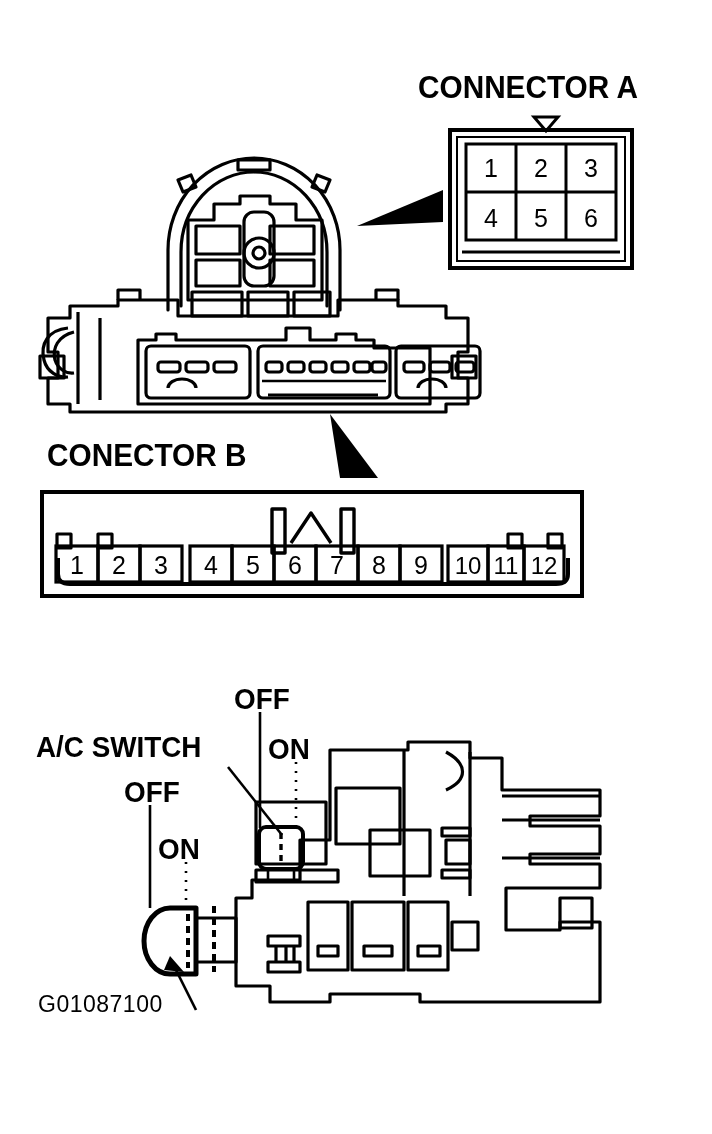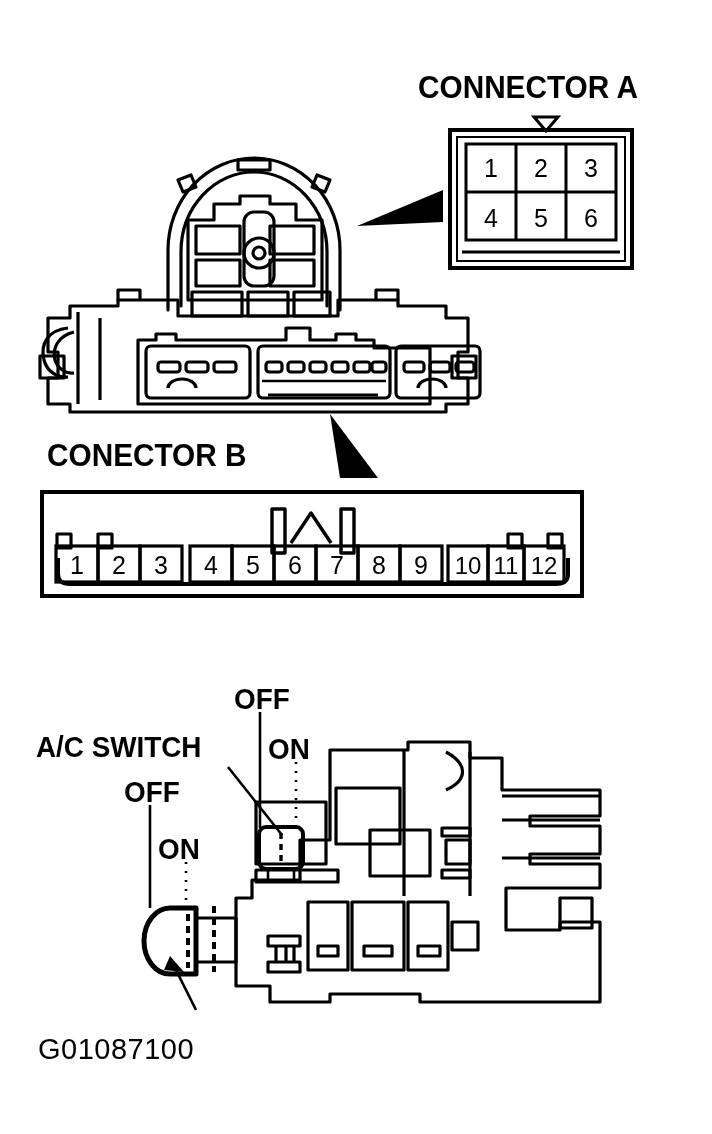--- a/index.html
+++ b/index.html
@@ -22,21 +22,21 @@
     line-height:1;
     letter-spacing:0px;
   }
   #connector-a-title{left:418px;top:72px;font-size:31px;transform:scaleX(0.96);transform-origin:left top;}
   #connector-b-title{left:47px;top:440px;font-size:31px;transform:scaleX(0.96);transform-origin:left top;}
   #ac-switch-label{left:36px;top:733px;font-size:29px;transform:scaleX(0.96);transform-origin:left top;}
   #label-off-top{left:234px;top:685px;font-size:29px;transform:scaleX(0.96);transform-origin:left top;}
   #label-on-top{left:268px;top:735px;font-size:29px;transform:scaleX(0.96);transform-origin:left top;}
   #label-off-bottom{left:124px;top:778px;font-size:29px;transform:scaleX(0.96);transform-origin:left top;}
   #label-on-bottom{left:158px;top:835px;font-size:29px;transform:scaleX(0.96);transform-origin:left top;}
-  #figure-code{left:38px;top:1035px;font-size:29px;font-weight:normal;letter-spacing:0.5px;}
+  #figure-code{left:38px;top:993px;font-size:23px;font-weight:normal;letter-spacing:0.5px;}
 
   
   svg{position:absolute;left:0;top:0;overflow:visible;}
   .ln{fill:none;stroke:#000;}
   .fillblack{fill:#000;stroke:none;}
   .pinnum{
     font-family:"Liberation Sans", sans-serif;
     font-size:25px;font-weight:normal;
     text-anchor:middle;fill:#000;
   }

